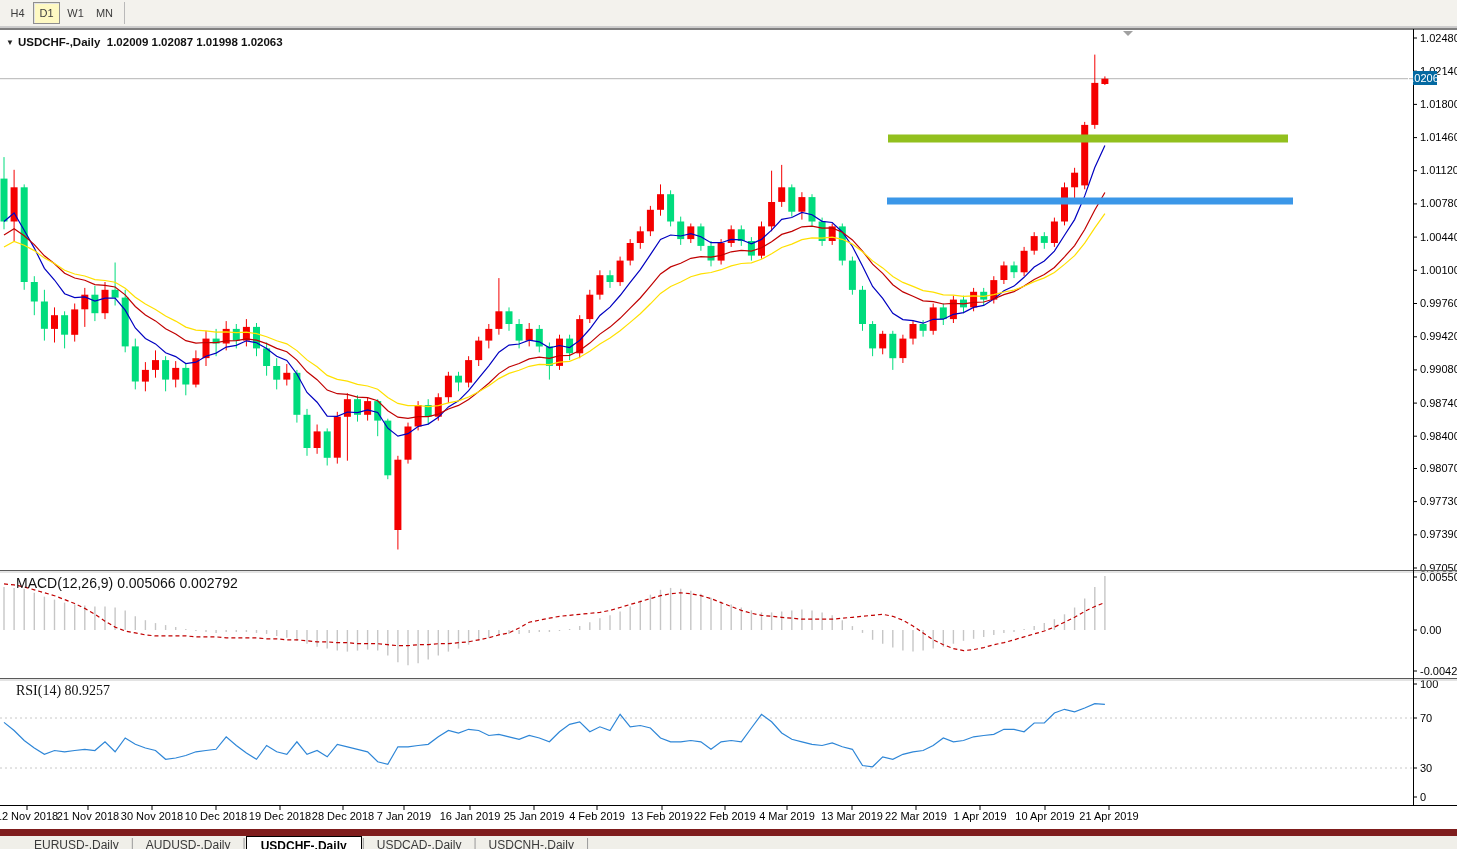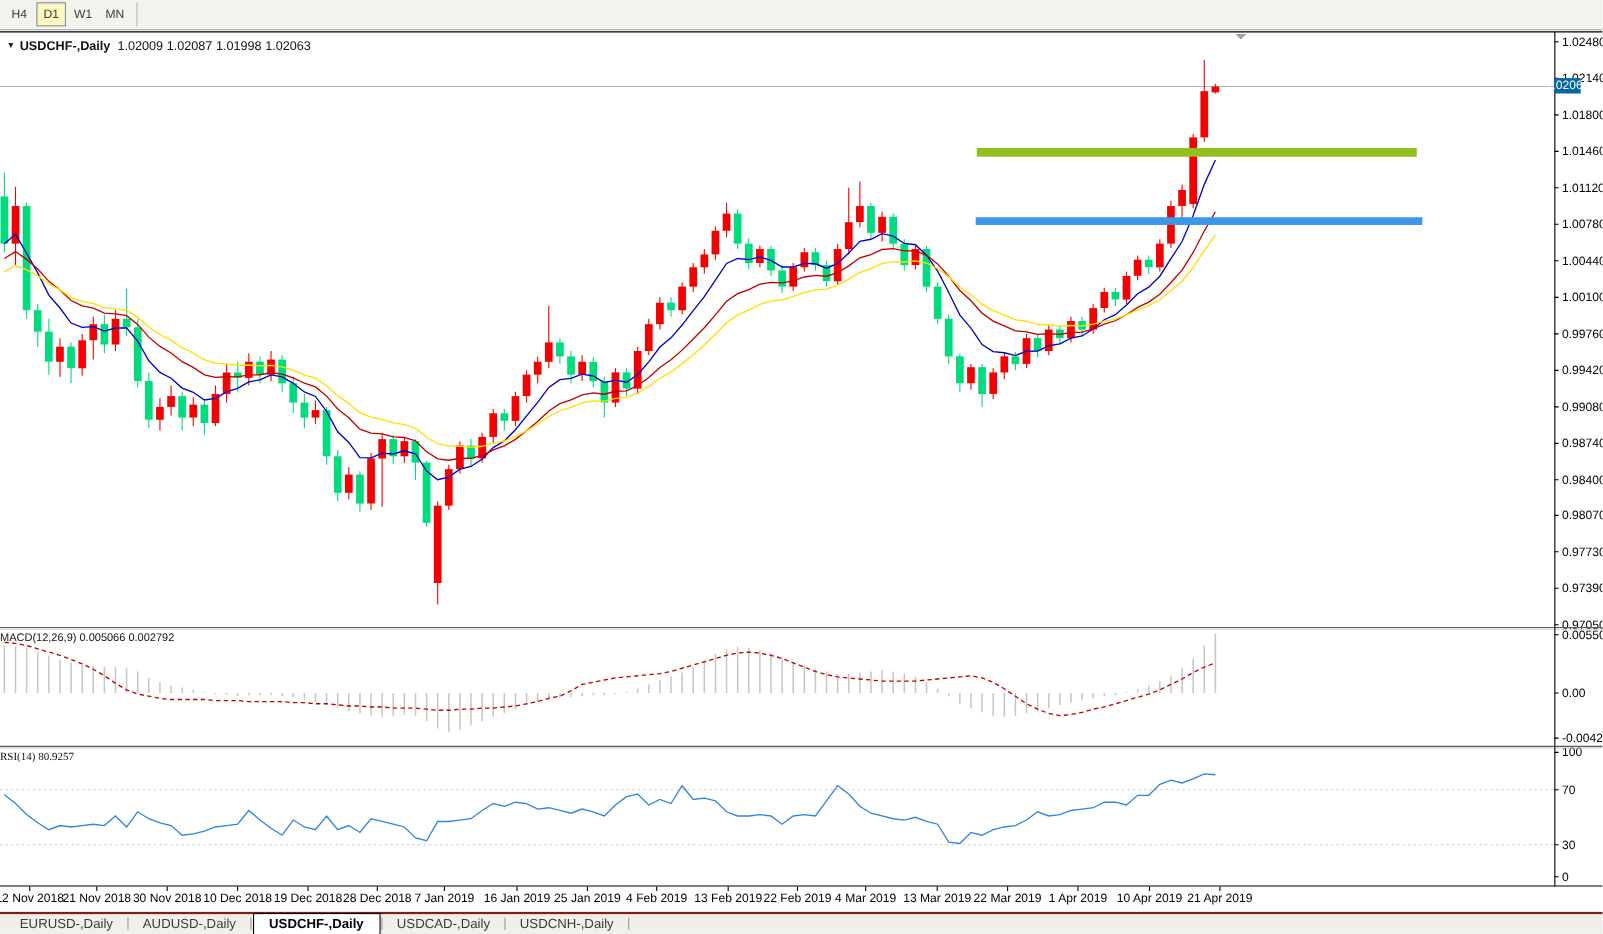--- a/index.html
+++ b/index.html
@@ -8,27 +8,27 @@
   .toolbar{position:absolute;left:0;top:0;width:1457px;height:26px;background:#f3f2ed;
            display:flex;align-items:center;padding-left:3px;box-sizing:border-box;}
   .tfbtn{min-width:25px;height:20px;margin:0 1px;font-size:11px;color:#3c3c3c;
          display:flex;align-items:center;justify-content:center;border:1px solid transparent;
          background:transparent;cursor:default;}
   .tfbtn.active{background:#fef9c3;border:1px solid #8f8f8f;box-shadow:inset 1px 1px 0 #e2e2e2;}
   .tbsep{width:1px;height:22px;background:#b9b9b9;margin:0 5px;}
   #chart-svg{position:absolute;left:0;top:0;font-family:"Liberation Sans",sans-serif;}
   .chart-title{position:absolute;left:6px;top:36px;font-size:11.5px;font-weight:700;color:#111;z-index:3;}
   .chart-title .tri{font-size:8px;vertical-align:1px;margin-right:4px;color:#222;}
-  .ind-label{position:absolute;left:0;font-size:10px;color:#111;z-index:3;}
+  .ind-label{position:absolute;left:16px;font-size:14px;color:#111;z-index:3;}
   #macd-label{top:575px;}
   #rsi-label{top:683px;font-family:Liberation Serif, serif;}
   .price-tag{position:absolute;left:1413px;top:71px;width:24px;height:14px;background:#0369a1;
              color:#fff;font-size:11px;display:flex;align-items:center;justify-content:center;z-index:4;}
   .tabbar{position:absolute;left:0;top:829px;width:1457px;height:20px;background:#f0efe9;
-          border-top:2px solid #7f1d1d;display:flex;align-items:center;box-sizing:border-box;padding-left:6px;}
+          border-top:7px solid #7f1d1d;display:flex;align-items:flex-start;box-sizing:border-box;padding-left:22px;}
   .tab{font-size:12px;color:#3a3a3a;padding:2px 12px 3px;display:flex;align-items:center;cursor:default;white-space:nowrap;}
   .tab.active{background:#ffffff;border:1px solid #000;border-bottom:none;font-weight:700;color:#000;
               padding:2px 14px 4px;}
   .tabsep{color:#999;font-size:12px;padding:0 0 3px;}
 </style>
 </head>
 <body>
 
 <div class="toolbar">
   <div style="display:flex;align-items:center;">
@@ -494,21 +494,21 @@
       <line x1="0" x2="1457" y1="680" y2="680" stroke="#c8c8c8"></line>
       <line x1="0" x2="1457" y1="805.5" y2="805.5" stroke="#000"></line>
       <line x1="1413.5" x2="1413.5" y1="29" y2="806" stroke="#000"></line>
     </g>
     <g>
       <polygon points="1123,31 1133,31 1128,36" fill="#a0a0a0"></polygon>
     </g>
   </svg>
 
 <div class="chart-title">
-  <span class="tri">▼</span><span>USDCHF-,Daily</span>&nbsp;&nbsp;<span style="font-weight:400;">1.02009 1.02087 1.01998 1.02063</span>
+  <span class="tri">▼</span><span>USDCHF-,Daily</span>&nbsp;&nbsp;<span style="font-weight:700;">1.02009 1.02087 1.01998 1.02063</span>
 </div>
 
 <div class="ind-label" id="macd-label">MACD(12,26,9) 0.005066 0.002792</div>
 <div class="ind-label" id="rsi-label">RSI(14) 80.9257</div>
 
 <div class="price-tag">1.02063</div>
 
 <div class="tabbar">
     <div class="tab">EURUSD-,Daily</div>
     <div class="tabsep">|</div>

